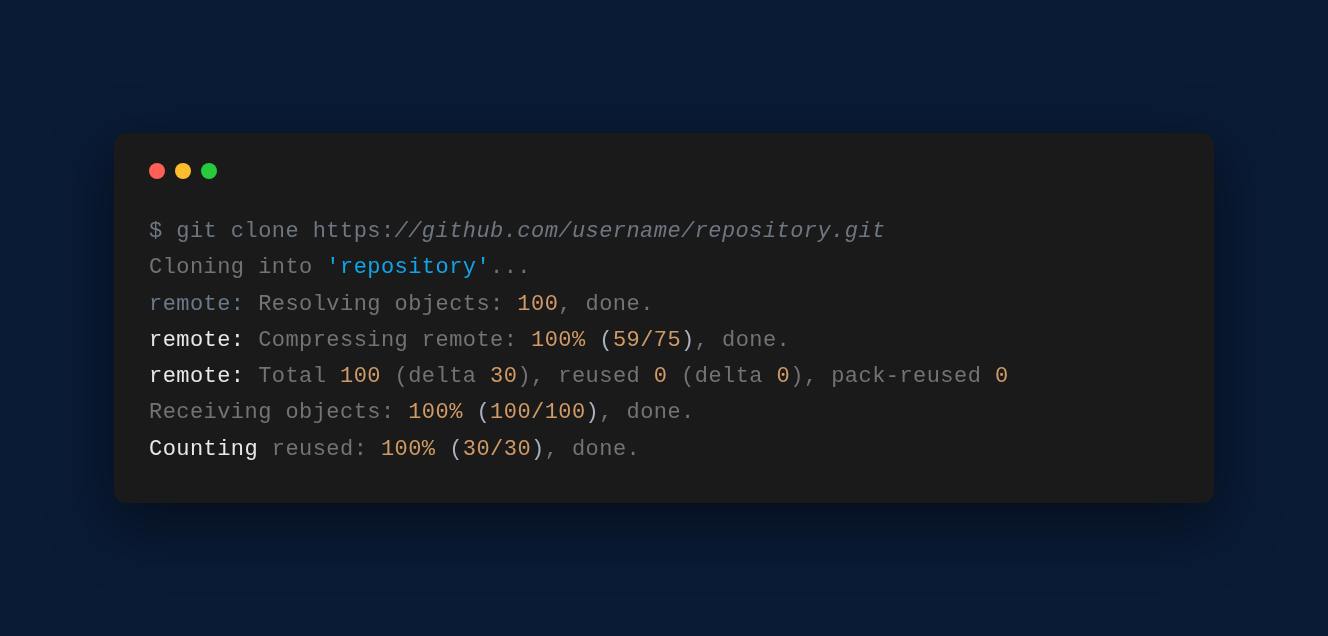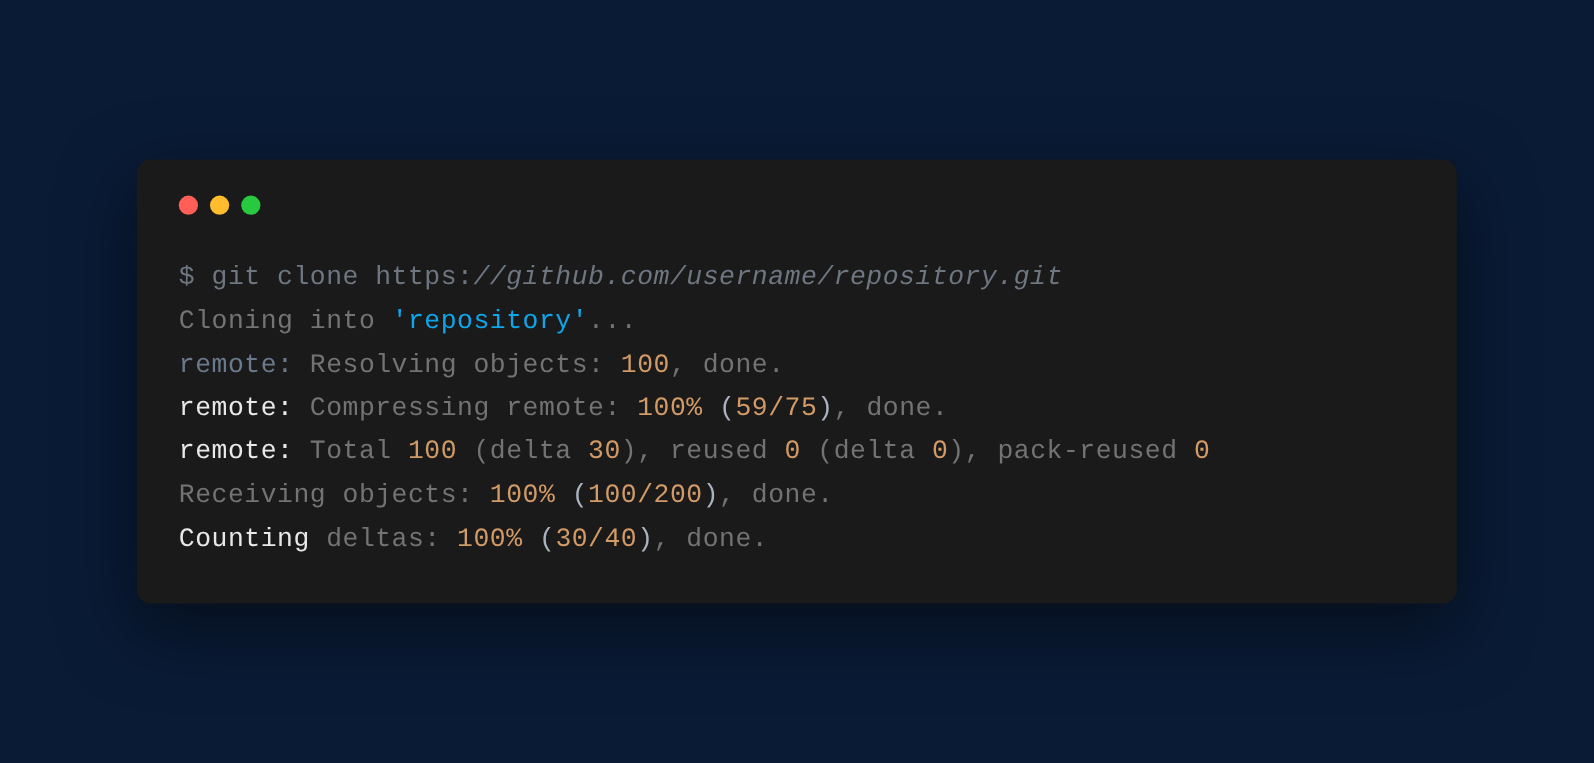--- a/index.html
+++ b/index.html
@@ -103,16 +103,16 @@
     <div class="control-dot dot-yellow"></div>
     <div class="control-dot dot-green"></div>
   </div>
 
   <div class="terminal-content">
     <div class="line"><span class="c-gray">$ git clone https:</span><span class="c-italic-gray">//github.com/username/repository.git</span></div>
     <div class="line"><span class="c-blue">Cloning into </span><span class="c-yellow-italic">'repository'</span><span class="c-blue">...</span></div>
     <div class="line"><span class="c-dimblue">remote: </span><span class="c-blue">Resolving objects: </span><span class="c-orange">100</span><span class="c-blue">, done.</span></div>
     <div class="line"><span class="c-white">remote: </span><span class="c-blue">Compressing remote: </span><span class="c-orange">100%</span><span> </span><span class="c-paren">(</span><span class="c-orange">59/75</span><span class="c-paren">)</span><span class="c-blue">, done.</span></div>
     <div class="line"><span class="c-white">remote: </span><span class="c-blue">Total </span><span class="c-orange">100</span><span class="c-blue"> (delta </span><span class="c-orange">30</span><span class="c-blue">)</span><span class="c-blue">, reused </span><span class="c-orange">0</span><span class="c-blue"> (delta </span><span class="c-orange">0</span><span class="c-blue">)</span><span class="c-blue">, pack-reused </span><span class="c-orange">0</span></div>
-    <div class="line"><span class="c-blue">Receiving objects: </span><span class="c-orange">100%</span><span> </span><span class="c-paren">(</span><span class="c-orange">100/200</span><span class="c-paren">)</span><span class="c-blue">, done.</span></div>
-    <div class="line"><span class="c-white">Counting </span><span class="c-blue">deltas: </span><span class="c-orange">100%</span><span> </span><span class="c-paren">(</span><span class="c-orange">30/40</span><span class="c-paren">)</span><span class="c-blue">, done.</span></div>
+    <div class="line"><span class="c-blue">Receiving objects: </span><span class="c-orange">100%</span><span> </span><span class="c-paren">(</span><span class="c-orange">100/100</span><span class="c-paren">)</span><span class="c-blue">, done.</span></div>
+    <div class="line"><span class="c-white">Counting </span><span class="c-blue">reused: </span><span class="c-orange">100%</span><span> </span><span class="c-paren">(</span><span class="c-orange">30/30</span><span class="c-paren">)</span><span class="c-blue">, done.</span></div>
   </div>
 </div>
 
 </body></html>

